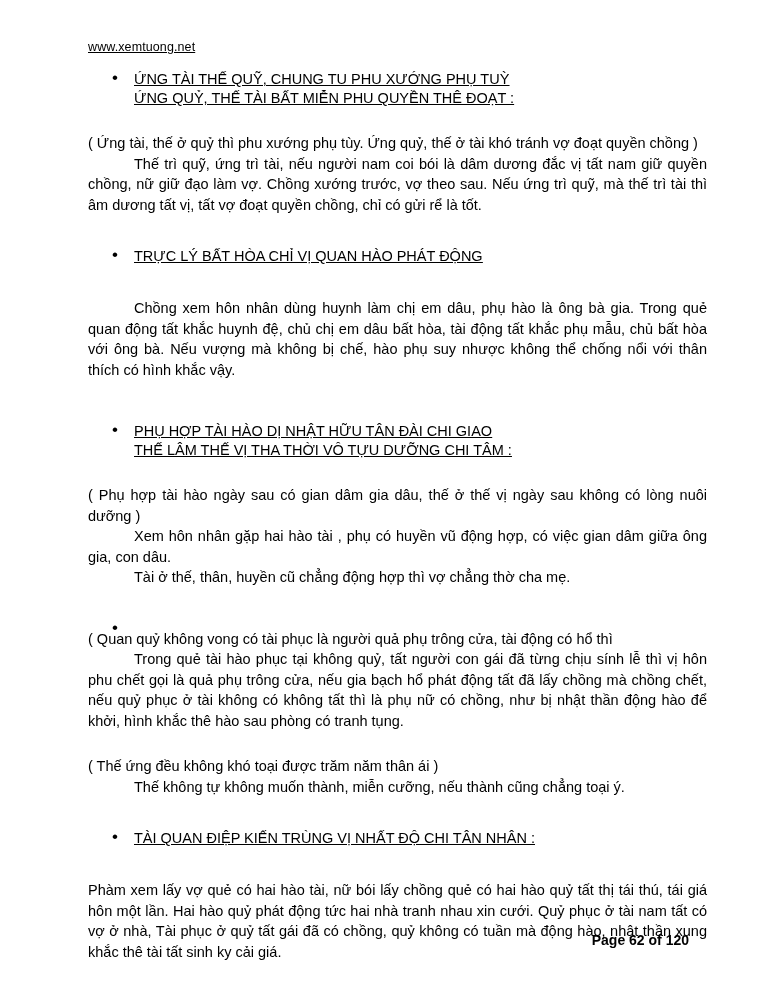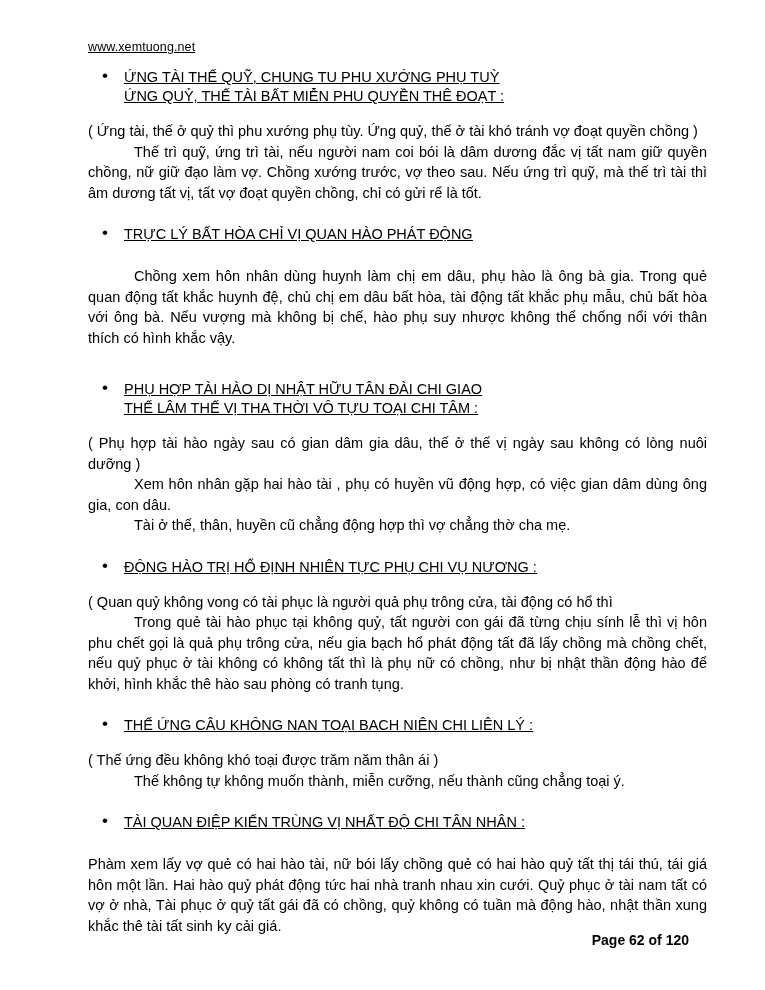--- a/index.html
+++ b/index.html
@@ -28,21 +28,21 @@
     letter-spacing: 0.1px;
   }
   ul.bullets {
     list-style: none;
     margin: 0;
     padding: 0;
   }
   li.bullet {
     position: relative;
     padding-left: 30px;
-    margin: 6px;
+    margin: 16px;
     text-decoration: underline;
   }
   li.bullet::before {
     content: "\2022";
     position: absolute;
     left: 8px;
     top: -2px;
     font-size: 17px;
     line-height: 20px;
   }
@@ -94,41 +94,37 @@
     <li class="bullet">
       <div class="heading-line">TRỰC LÝ BẤT HÒA CHỈ VỊ QUAN HÀO PHÁT ĐỘNG</div>
     </li>
     <div class="gap-md"></div>
     <p class="para indent">Chồng xem hôn nhân dùng huynh làm chị em dâu, phụ hào là ông bà gia. Trong quẻ quan động tất khắc huynh đệ, chủ chị em dâu bất hòa, tài động tất khắc phụ mẫu, chủ bất hòa với ông bà. Nếu vượng mà không bị chế, hào phụ suy nhược không thể chống nổi với thân thích có hình khắc vậy.</p>
 
     <div class="gap-lg"></div>
 
     <li class="bullet">
       <div class="heading-line">PHỤ HỢP TÀI HÀO DỊ NHẬT HỮU TÂN ĐÀI CHI GIAO</div>
-      <div class="heading-line">THẾ LÂM THẾ VỊ THA THỜI VÔ TỰU TOẠI CHI TÂM :</div>
+      <div class="heading-line">THẾ LÂM THẾ VỊ THA THỜI VÔ TỰU DƯỠNG CHI TÂM :</div>
     </li>
     <div class="gap-sm"></div>
     <p class="para">( Phụ hợp tài hào ngày sau có gian dâm gia dâu, thế ở thế vị ngày sau không có lòng nuôi dưỡng )</p>
-    <p class="para indent">Xem hôn nhân gặp hai hào tài , phụ có huyền vũ động hợp, có việc gian dâm dùng ông gia, con dâu.</p>
+    <p class="para indent">Xem hôn nhân gặp hai hào tài , phụ có huyền vũ động hợp, có việc gian dâm giữa ông gia, con dâu.</p>
     <p class="para indent">Tài ở thế, thân, huyền cũ chẳng động hợp thì vợ chẳng thờ cha mẹ.</p>
 
     <div class="gap-md"></div>
 
     <li class="bullet">
-      <div class="heading-line"> ĐỘNG HÀO TRỊ HỔ ĐỊNH NHIÊN TỰC PHỤ CHI VỤ NƯƠNG :</div>
     </li>
     <div class="gap-sm"></div>
     <p class="para">( Quan quỷ không vong có tài phục là người quả phụ trông cửa, tài động có hổ thì</p>
     <p class="para indent">Trong quẻ tài hào phục tại không quỷ, tất người con gái đã từng chịu sính lễ thì vị hôn phu chết gọi là quả phụ trông cửa, nếu gia bạch hổ phát động tất đã lấy chồng mà chồng chết, nếu quỷ phục ở tài không có không tất thì là phụ nữ có chồng, như bị nhật thần động hào để khởi, hình khắc thê hào sau phòng có tranh tụng.</p>
 
     <div class="gap-md"></div>
 
-    <li class="bullet">
-      <div class="heading-line">THẾ ỨNG CÂU KHÔNG NAN TOẠI BACH NIÊN CHI LIÊN LÝ :</div>
-    </li>
     <div class="gap-sm"></div>
     <p class="para">( Thế ứng đều không khó toại được trăm năm thân ái )</p>
     <p class="para indent">Thế không tự không muốn thành, miễn cưỡng, nếu thành cũng chẳng toại ý.</p>
 
     <div class="gap-md"></div>
 
     <li class="bullet">
       <div class="heading-line">TÀI QUAN ĐIỆP KIẾN TRÙNG VỊ NHẤT ĐỘ CHI TÂN NHÂN :</div>
     </li>
     <div class="gap-md"></div>

